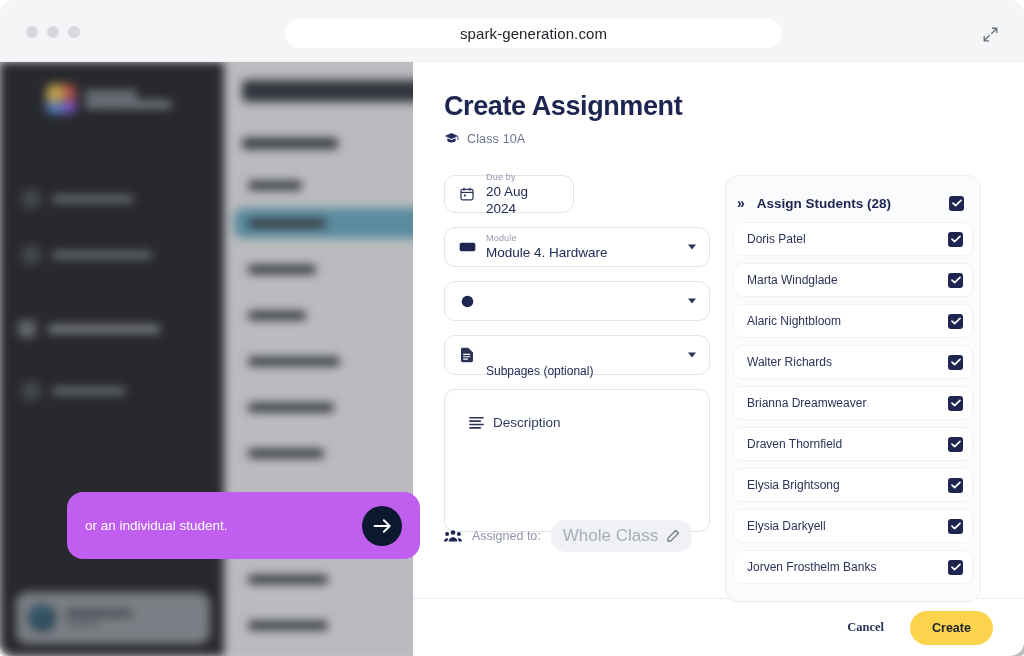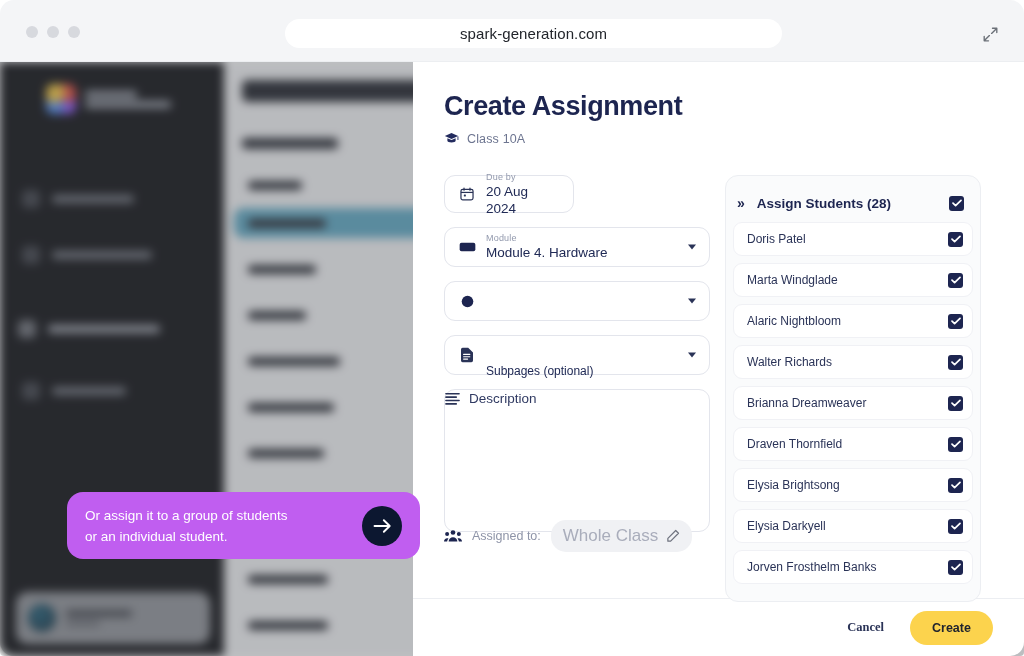--- a/index.html
+++ b/index.html
@@ -174,21 +174,21 @@
     border-right: 4.5px solid transparent;
     border-top: 5.5px solid #2a3357;
   }
 
   .field-due { width: 130px; height: 38px; margin-bottom: 14px; justify-content: space-between; }
   .field-sel { width: 266px; height: 40px; margin-bottom: 14px; }
 
   .desc-box {
     width: 266px; height: 143px;
     border: 1px solid #e3e5ec; border-radius: 11px;
-    padding: 0;
+    padding: 24px;
     display: flex; align-items: flex-start; gap: 9px;
     margin-top: 4px;
   }
   .desc-box .dlabel { font-size: 13.5px; color: #303a62; line-height: 18px; }
 
   .assigned-row {
     position: absolute; left: 31px; top: 458px;
     display: flex; align-items: center; gap: 10px;
   }
   .assigned-row .atext { font-size: 12.5px; color: #8e94a8; }
@@ -561,21 +561,20 @@
     </div>
 
     <div class="modal-footer">
       <button class="btn-cancel">Cancel</button>
       <button class="btn-create">Create</button>
     </div>
   </div>
 
   <div class="callout">
     <div class="ctext">
-      <div>Or assign it to a group of students</div>
       <div>or an individual student.</div>
     </div>
     <div class="cbtn">
       <span style="display:flex">
         <svg width="19" height="16" viewBox="0 0 20 16" fill="none">
           <path d="M1.6 8h16M11.4 1.9L17.6 8l-6.2 6.1" stroke="#fff" stroke-width="2" stroke-linecap="round" stroke-linejoin="round"></path>
         </svg>
       </span>
     </div>
   </div>

